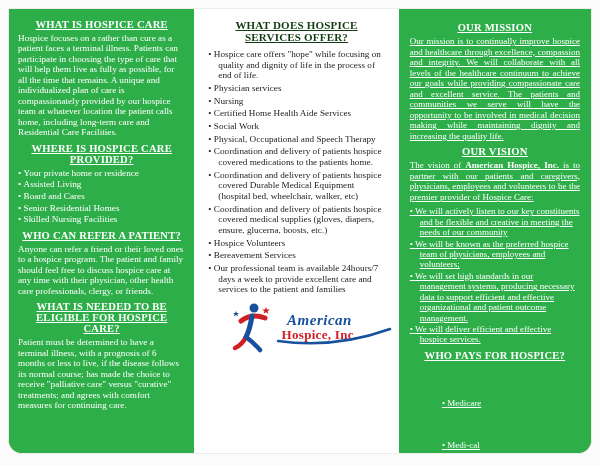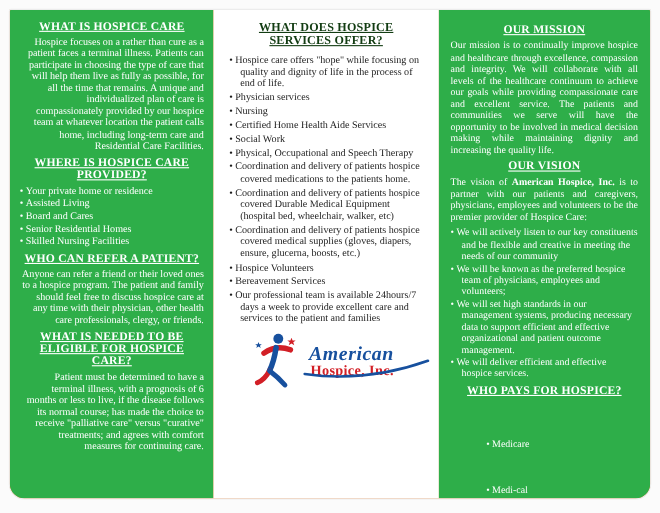--- a/index.html
+++ b/index.html
@@ -4,40 +4,40 @@
 <style>
   * { box-sizing: border-box; margin: 0; padding: 0; }
   html,body { width:600px; height:466px; }
   body {
     background:#fbfbfb;
     font-family:"Liberation Serif", serif;
     position:relative;
   }
   .sheet {
     position:absolute; left:8px; top:8px; width:584px; height:446px;
-    background:#f97316;
+    background:#4d7c0f;
     border:1px solid #ececec;
     border-radius:2px 2px 14px 14px;
     display:flex;
     overflow:hidden;
   }
   .panel { height:100%; overflow:hidden; }
   .panel.green { background:#2eae49; color:#ffffff; }
   .panel.left  { width:186px; padding:8px 9px 6px 9px; }
   .panel.mid   { width:205px; background:#ffffff; color:#1d1d1d; padding:10px 14px 4px 14px; }
-  .panel.right { width:193px; padding:8px 11px 6px 11px; }
+  .panel.right { width:193px; padding:8px 11px 6px 11px;text-decoration:underline; }
 
   h3.sec {
     font-size:10.6px; font-weight:bold; text-align:center;
     text-decoration:underline; letter-spacing:.2px;
     margin:5px 0 3px 0;
   }
   .panel.left h3.sec:first-child { margin-top:2px; }
   .panel p {
-    font-size:9.2px; line-height:1.14; margin:1px 0 4px 0; text-align:right;
+    font-size:9.2px; line-height:1.14; margin:1px 0 4px 0; text-align:left;
   }
   .panel.right p { text-align:justify; font-size:9px; line-height:1.17; }
 
   ul.blist { list-style:none; margin:1px 0 4px 0; }
   ul.blist li {
     font-size:9.2px; line-height:1.15;
     padding-left:10px; text-indent:-10px; margin-bottom:1px;
   }
   ul.blist li::before { content:"\2022\00a0"; }
 
@@ -47,21 +47,21 @@
   .panel.right ul.blist li { font-size:9px; line-height:1.16; }
 
   .pays-wrap { display:flex; justify-content:center; }
   .pays-wrap ul.blist { display:inline-block; text-align:left; margin-top:2px; }
   .pays-wrap ul.blist li { margin-bottom:2px;margin-top:32px; }
 
   
   .logo { margin-top:6px; display:flex; align-items:center; justify-content:center; gap:4px; }
   .logo-text { position:relative; text-align:center; padding:2px 6px 4px 6px; }
   .logo-american {
-    display:block; font-size:18px; font-weight:bold; font-style:italic;
+    display:block; font-size:15px; font-weight:bold; font-style:italic;
     color:#17509e; letter-spacing:.5px; line-height:1;
   }
   .logo-hospice {
     display:block; font-size:13px; font-weight:bold; color:#d21f26;
     text-align:right; line-height:1.1; letter-spacing:.3px;
   }
   .logo-swoosh { position:absolute; left:0; top:14px; pointer-events:none; }
 </style>
 </head>
 <body>

